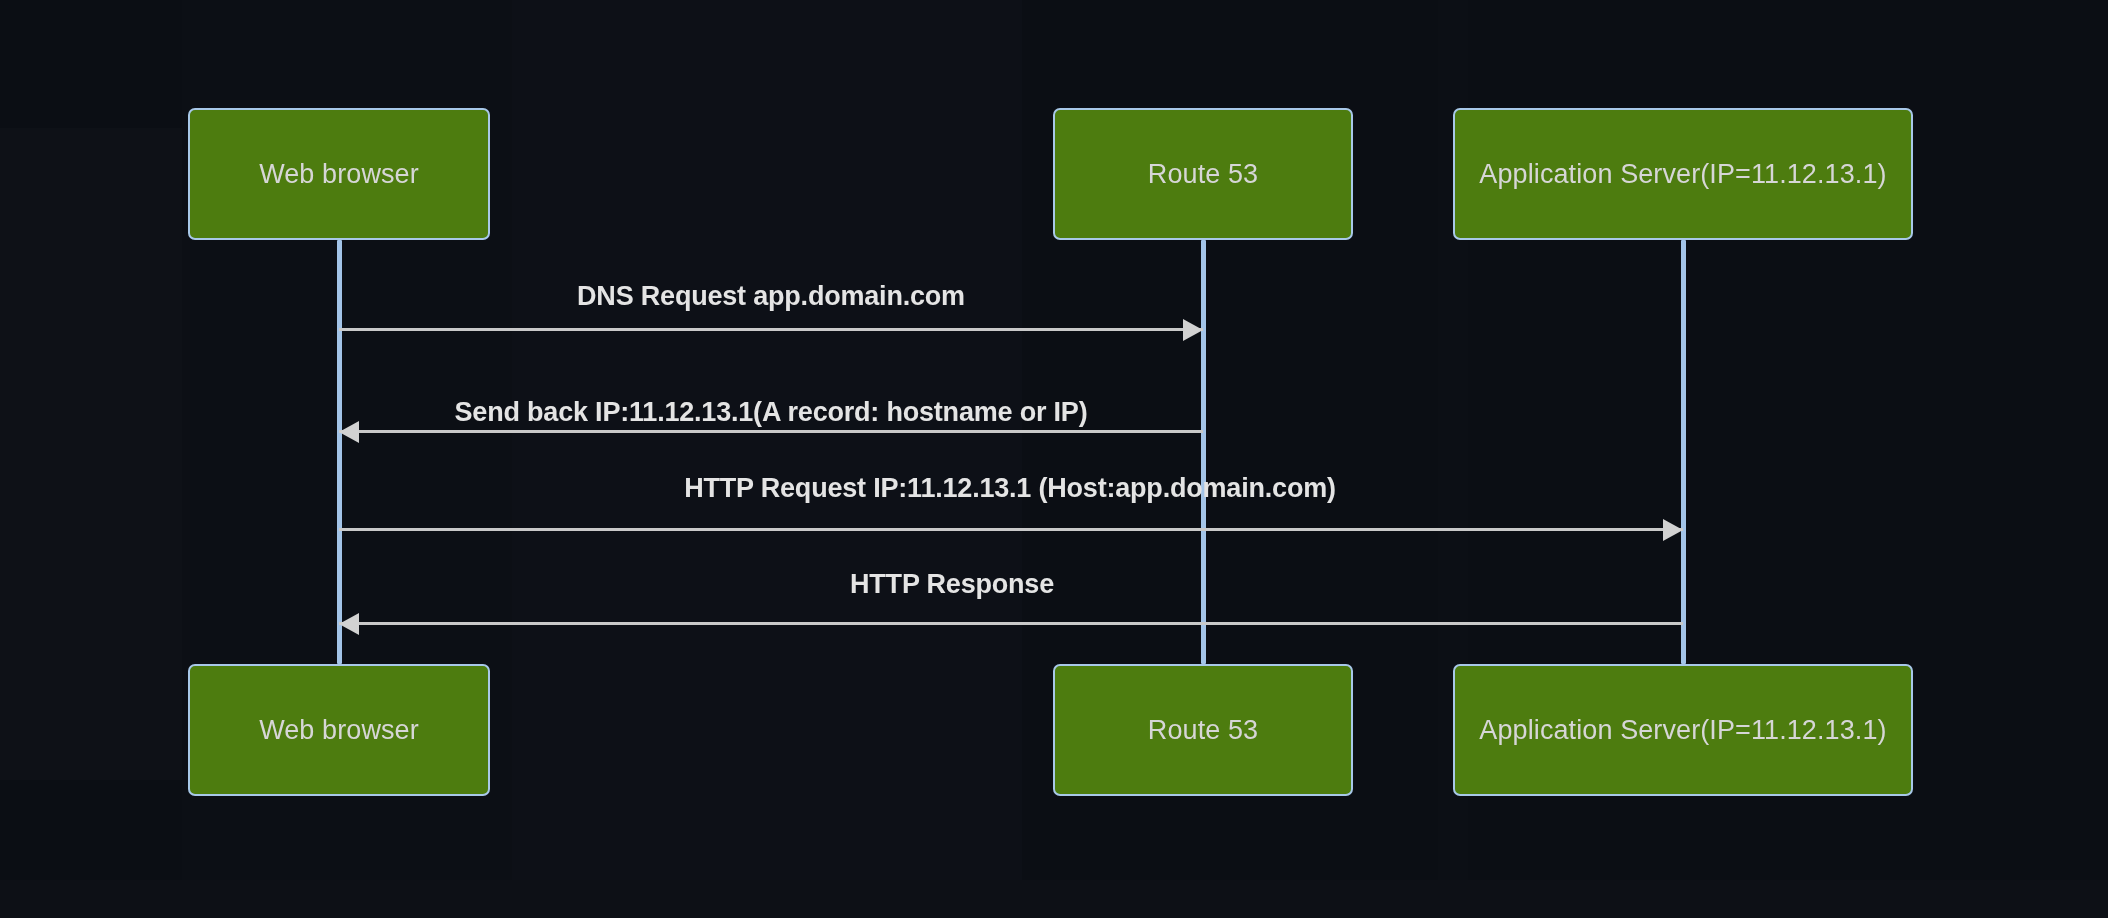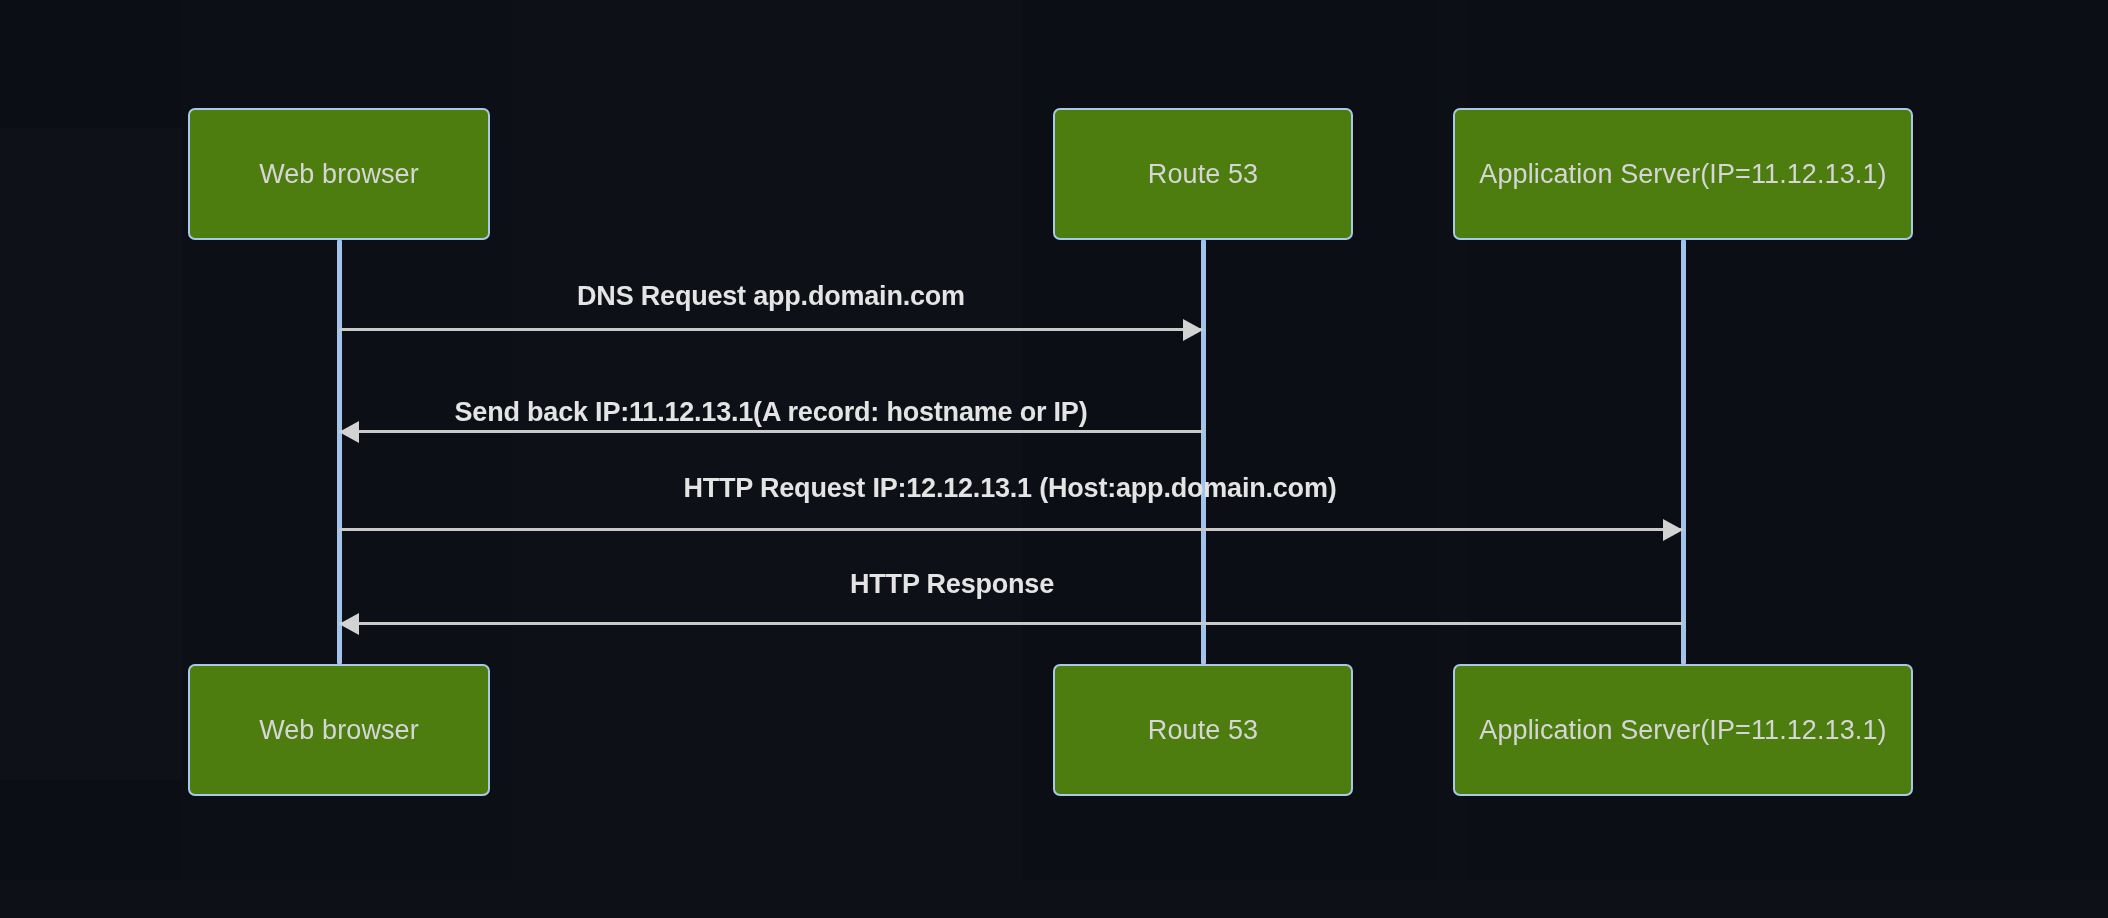--- a/index.html
+++ b/index.html
@@ -124,21 +124,21 @@
       <div class="msg-label" style="left: 771px; top: 281px;">DNS Request app.domain.com</div>
       <div class="message" style="left: 0px; top: 430px;">
         <div class="msg-line" style="left: 339px; width: 864px;"></div>
         <div class="msg-head left" style="left: 339px;"></div>
       </div>
       <div class="msg-label" style="left: 771px; top: 377px; margin-top: 20px;">Send back IP:11.12.13.1(A record: hostname or IP)</div>
       <div class="message" style="left: 0px; top: 528px;">
         <div class="msg-line" style="left: 339px; width: 1344px;"></div>
         <div class="msg-head right" style="left: 1663px;"></div>
       </div>
-      <div class="msg-label" style="left: 1010px; top: 473px;">HTTP Request IP:12.12.13.1 (Host:app.domain.com)</div>
+      <div class="msg-label" style="left: 1010px; top: 473px;">HTTP Request IP:11.12.13.1 (Host:app.domain.com)</div>
       <div class="message" style="left: 0px; top: 622px;">
         <div class="msg-line" style="left: 339px; width: 1344px;"></div>
         <div class="msg-head left" style="left: 339px;"></div>
       </div>
       <div class="msg-label" style="left: 952px; top: 569px;">HTTP Response</div>
     </div>
   <div id="participants-layer">
       <div class="participant" style="left: 188px; top: 108px; width: 302px; height: 132px;">
         <span class="participant-label">Web browser</span>
       </div>

